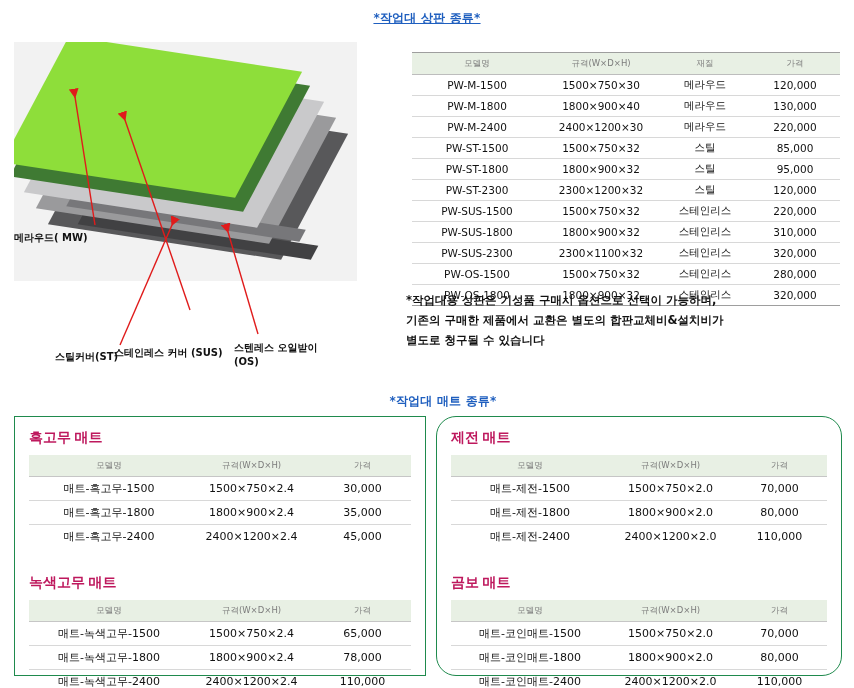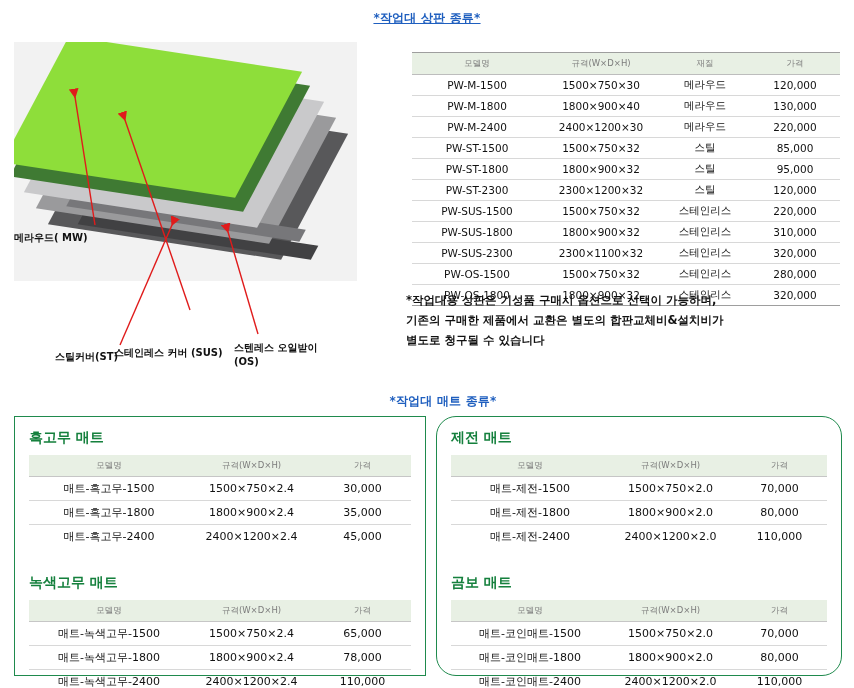--- a/index.html
+++ b/index.html
@@ -142,24 +142,25 @@
   .mat-box {
     position: absolute;
     border: 1px solid #1f8a4d;
     background: #ffffff;
     box-sizing: border-box;
   }
   #mat-left { left: 14px; top: 416px; width: 412px; height: 260px; }
   #mat-right { left: 436px; top: 416px; width: 406px; height: 260px; border-radius: 20px; }
 
   .mat-heading {
-    color: #15803d;
+    color: #be185d;
     font-weight: bold;
     font-size: 14px;
     margin: 12px 0 8px 14px;
+    font-family: Liberation Serif, serif;
   }
   .mat-heading.second { margin-top: 26px; }
 
   .mtbl {
     border-collapse: collapse;
     margin: 0 14px;
     font-size: 10.5px;
   }
   .mtbl th {
     background: #e8f0e4;

